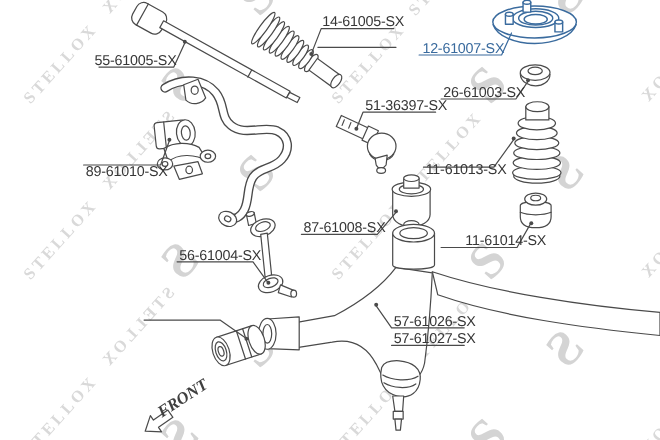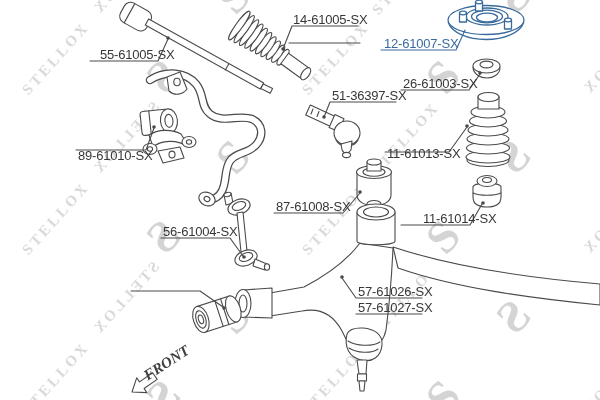--- a/index.html
+++ b/index.html
@@ -235,21 +235,21 @@
       <circle cx="360" cy="192" r="1.8"></circle>
         <circle cx="244" cy="257" r="1.8"></circle>
       <circle cx="483" cy="203" r="1.8"></circle>
         <circle cx="224" cy="308" r="1.8"></circle>
       <circle cx="342" cy="277" r="1.8"></circle>
     </g>
 
     <path fill="#fff" d="M132,392 L136.7,377.8 L139.5,381.9 L152.6,372.8 L157.2,379.4 L144.1,388.5 L146.9,392.6 Z"></path>
   </svg>
 
-  <div class="lbl" style="left:100px;top:47px">55-61005-SX</div>
+  <div class="lbl" style="left:86px;top:47px">55-61005-SX</div>
   <div class="lbl" style="left:293px;top:12px">14-61005-SX</div>
   <div class="lbl hl" style="left:384px;top:36px">12-61007-SX</div>
   <div class="lbl" style="left:403px;top:76px">26-61003-SX</div>
   <div class="lbl" style="left:332px;top:88px">51-36397-SX</div>
   <div class="lbl" style="left:387px;top:146px">11-61013-SX</div>
   <div class="lbl" style="left:78px;top:148px">89-61010-SX</div>
   <div class="lbl" style="left:276px;top:199px">87-61008-SX</div>
   <div class="lbl" style="left:163px;top:224px">56-61004-SX</div>
   <div class="lbl" style="left:423px;top:211px">11-61014-SX</div>
   <div class="lbl" style="left:358px;top:284px">57-61026-SX</div>

